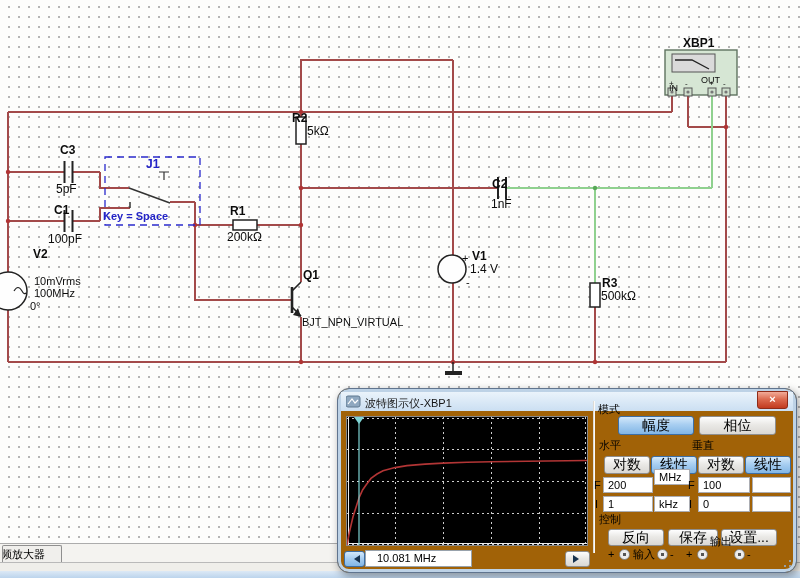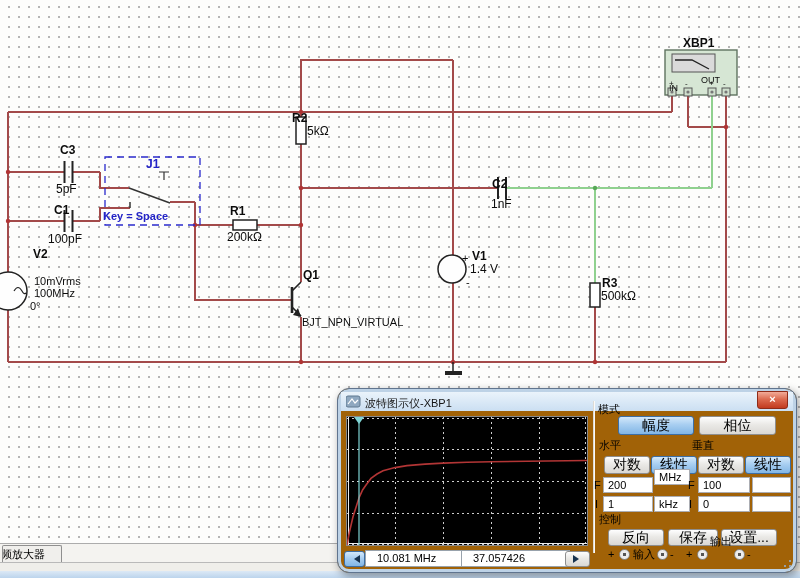--- a/index.html
+++ b/index.html
@@ -202,21 +202,20 @@
       <g>
         <path d="M12,0 V128" stroke="#7FD4D4" stroke-width="1.2"></path>
         <polygon points="7,0 17,0 12,7" fill="#7FD4D4"></polygon>
       </g>
     </svg>
 
     <div class="b sel" style="left:6px;top:162px;width:19px;height:14px">
       <span class="tri-l"></span>
       </div>
     <div class="rofld" style="left:27px;top:161px;width:94px;height:15px">10.081 MHz</div>
-    <div class="rofld" style="left:123px;top:161px;width:96px;height:15px">37.057426</div>
     <div class="b" style="left:227px;top:162px;width:23px;height:14px">
       <span class="tri-r"></span>
       </div>
 
     <div id="ctrlsep"></div>
 
     <div class="lab" style="left:260px;top:14px">模式</div>
     <div class="b sel" style="left:280px;top:27px;width:74px;height:17px">幅度</div>
     <div class="b" style="left:361px;top:27px;width:75px;height:17px">相位</div>
 

